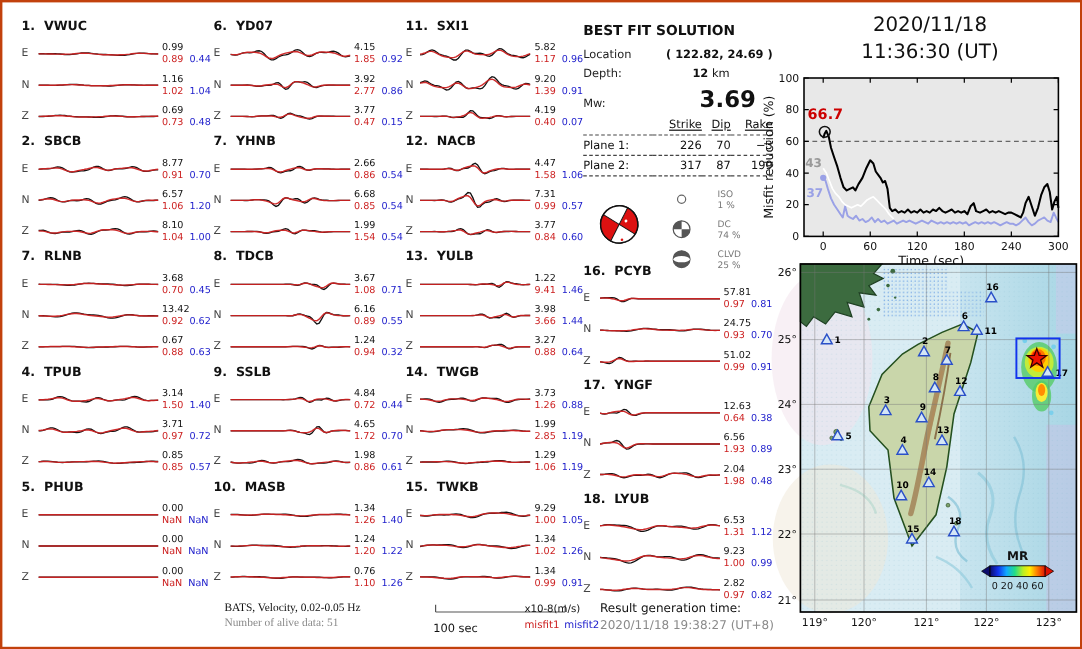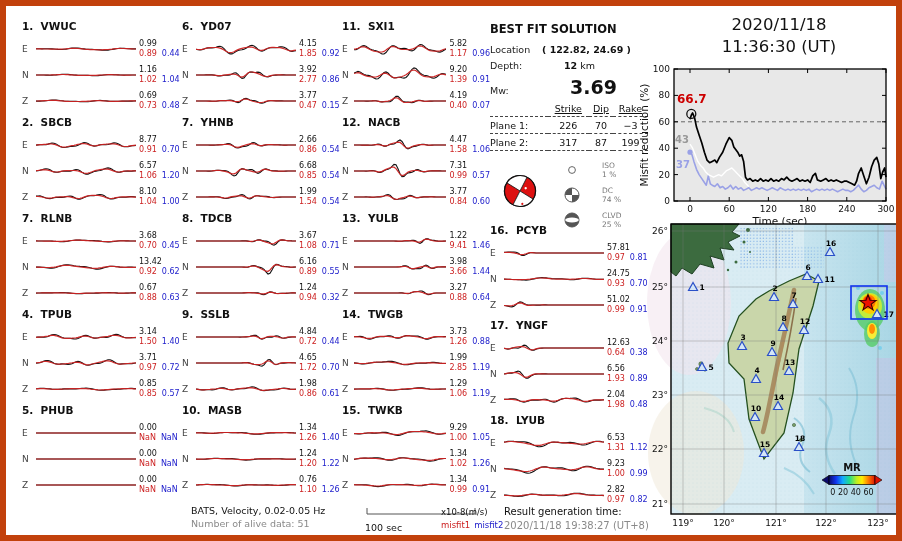--- a/index.html
+++ b/index.html
@@ -1,18 +1,18 @@
 <!DOCTYPE html>
 <html><head>
 <meta charset="utf-8">
 <style>
   html,body{margin:0;padding:0;background:#ffffff;}
   *{box-sizing:border-box;}
   body{font-family:"DejaVu Sans","Liberation Sans",sans-serif;color:#111;}
-  .frame{position:relative;width:902px;height:541px;background:#fff;border:6px solid #c2410c;overflow:hidden;}
+  .frame{position:relative;width:902px;height:541px;background:#fff;border:2px solid #c2410c;overflow:hidden;}
 
   
   .wcol{position:absolute;top:14px;}
   #col1{left:16px;width:158px;}
   #col2{left:176px;width:158px;}
   #col3{left:336px;width:148px;}
   #col4{left:484px;top:218px;width:158px;}
   .station{height:96px;}
   #col4 .station{height:95px;}
   .st-header{font-size:10.5px;font-weight:bold;height:14px;margin-bottom:2px;white-space:pre;}
@@ -23,45 +23,45 @@
   .p-red{fill:none;stroke:#cc2222;stroke-width:1.2px;opacity:.95;}
   .nums{display:flex;flex-direction:column;justify-content:center;font-size:8px;line-height:1.2;padding-left:3px;width:44px;}
   .v-black{color:#111;}
   .l2{display:flex;gap:5px;}
   .v-red{color:#cc2020;}
   .v-blue{color:#2020cc;}
 
   
   .solution{position:absolute;left:484px;top:16px;width:158px;font-size:9.5px;}
   .sol-title{font-size:11.5px;font-weight:bold;margin-bottom:8px;}
-  .sol-row{display:flex;align-items:baseline;margin-bottom:5px;}
+  .sol-row{display:flex;align-items:baseline;margin-bottom:5px;gap:17px;}
   .sol-label{width:52px;color:#222;}
   .sol-val{font-weight:bold;}
   .mw-row{margin-bottom:2px;}
   .mw-val{font-size:19px;font-weight:bold;margin-left:28px;}
   .sol-table{width:100%;border-collapse:collapse;font-size:9.5px;margin-top:2px;}
   .sol-table .hd td{text-decoration:underline;}
-  .sol-table td{padding:2.5px 0;text-align:center;}
+  .sol-table td{padding:2.5px 0;text-align:right;}
   .sol-table td:first-child{text-align:left;}
   .sol-table tr{border-bottom:1px dashed #444;}
   .mech{display:flex;margin-top:10px;}
   .bb{margin-left:8px;margin-top:8px;}
   .mech-icons{margin-left:22px;display:flex;flex-direction:column;gap:6px;}
   .mi{display:flex;align-items:center;gap:22px;}
   .mi-lbl{font-size:7.5px;color:#777;line-height:1.25;}
 
   
   .datetime{position:absolute;left:650px;top:8px;width:246px;text-align:center;font-size:16.5px;font-weight:normal;line-height:1.35;}
 
   
   #misfit-plot{position:absolute;left:630px;top:40px;}
   #taiwan-map{position:absolute;left:638px;top:212px;}
 
   
-  .foot-bats{position:absolute;left:185px;top:499px;font-size:9.5px;line-height:1.35;}
+  .foot-bats{position:absolute;left:185px;top:499px;font-size:9.5px;line-height:1.35;font-family:Liberation Serif, serif;}
   .foot-gray{color:#8a8a8a;}
   .foot-scale{position:absolute;left:359px;top:500px;width:112px;text-align:left;}
   .foot-scale .bar{display:block;}
   .foot-scale .lbl{font-size:9.5px;}
   .foot-units{position:absolute;left:435px;top:500px;font-size:8.5px;line-height:1.5;}
   .foot-units .m1{color:#cc2020;}
   .foot-units .m2{color:#2020cc;margin-left:4px;}
   .foot-result{position:absolute;left:498px;top:499px;font-size:10px;line-height:1.35;}
 </style>
 </head>

